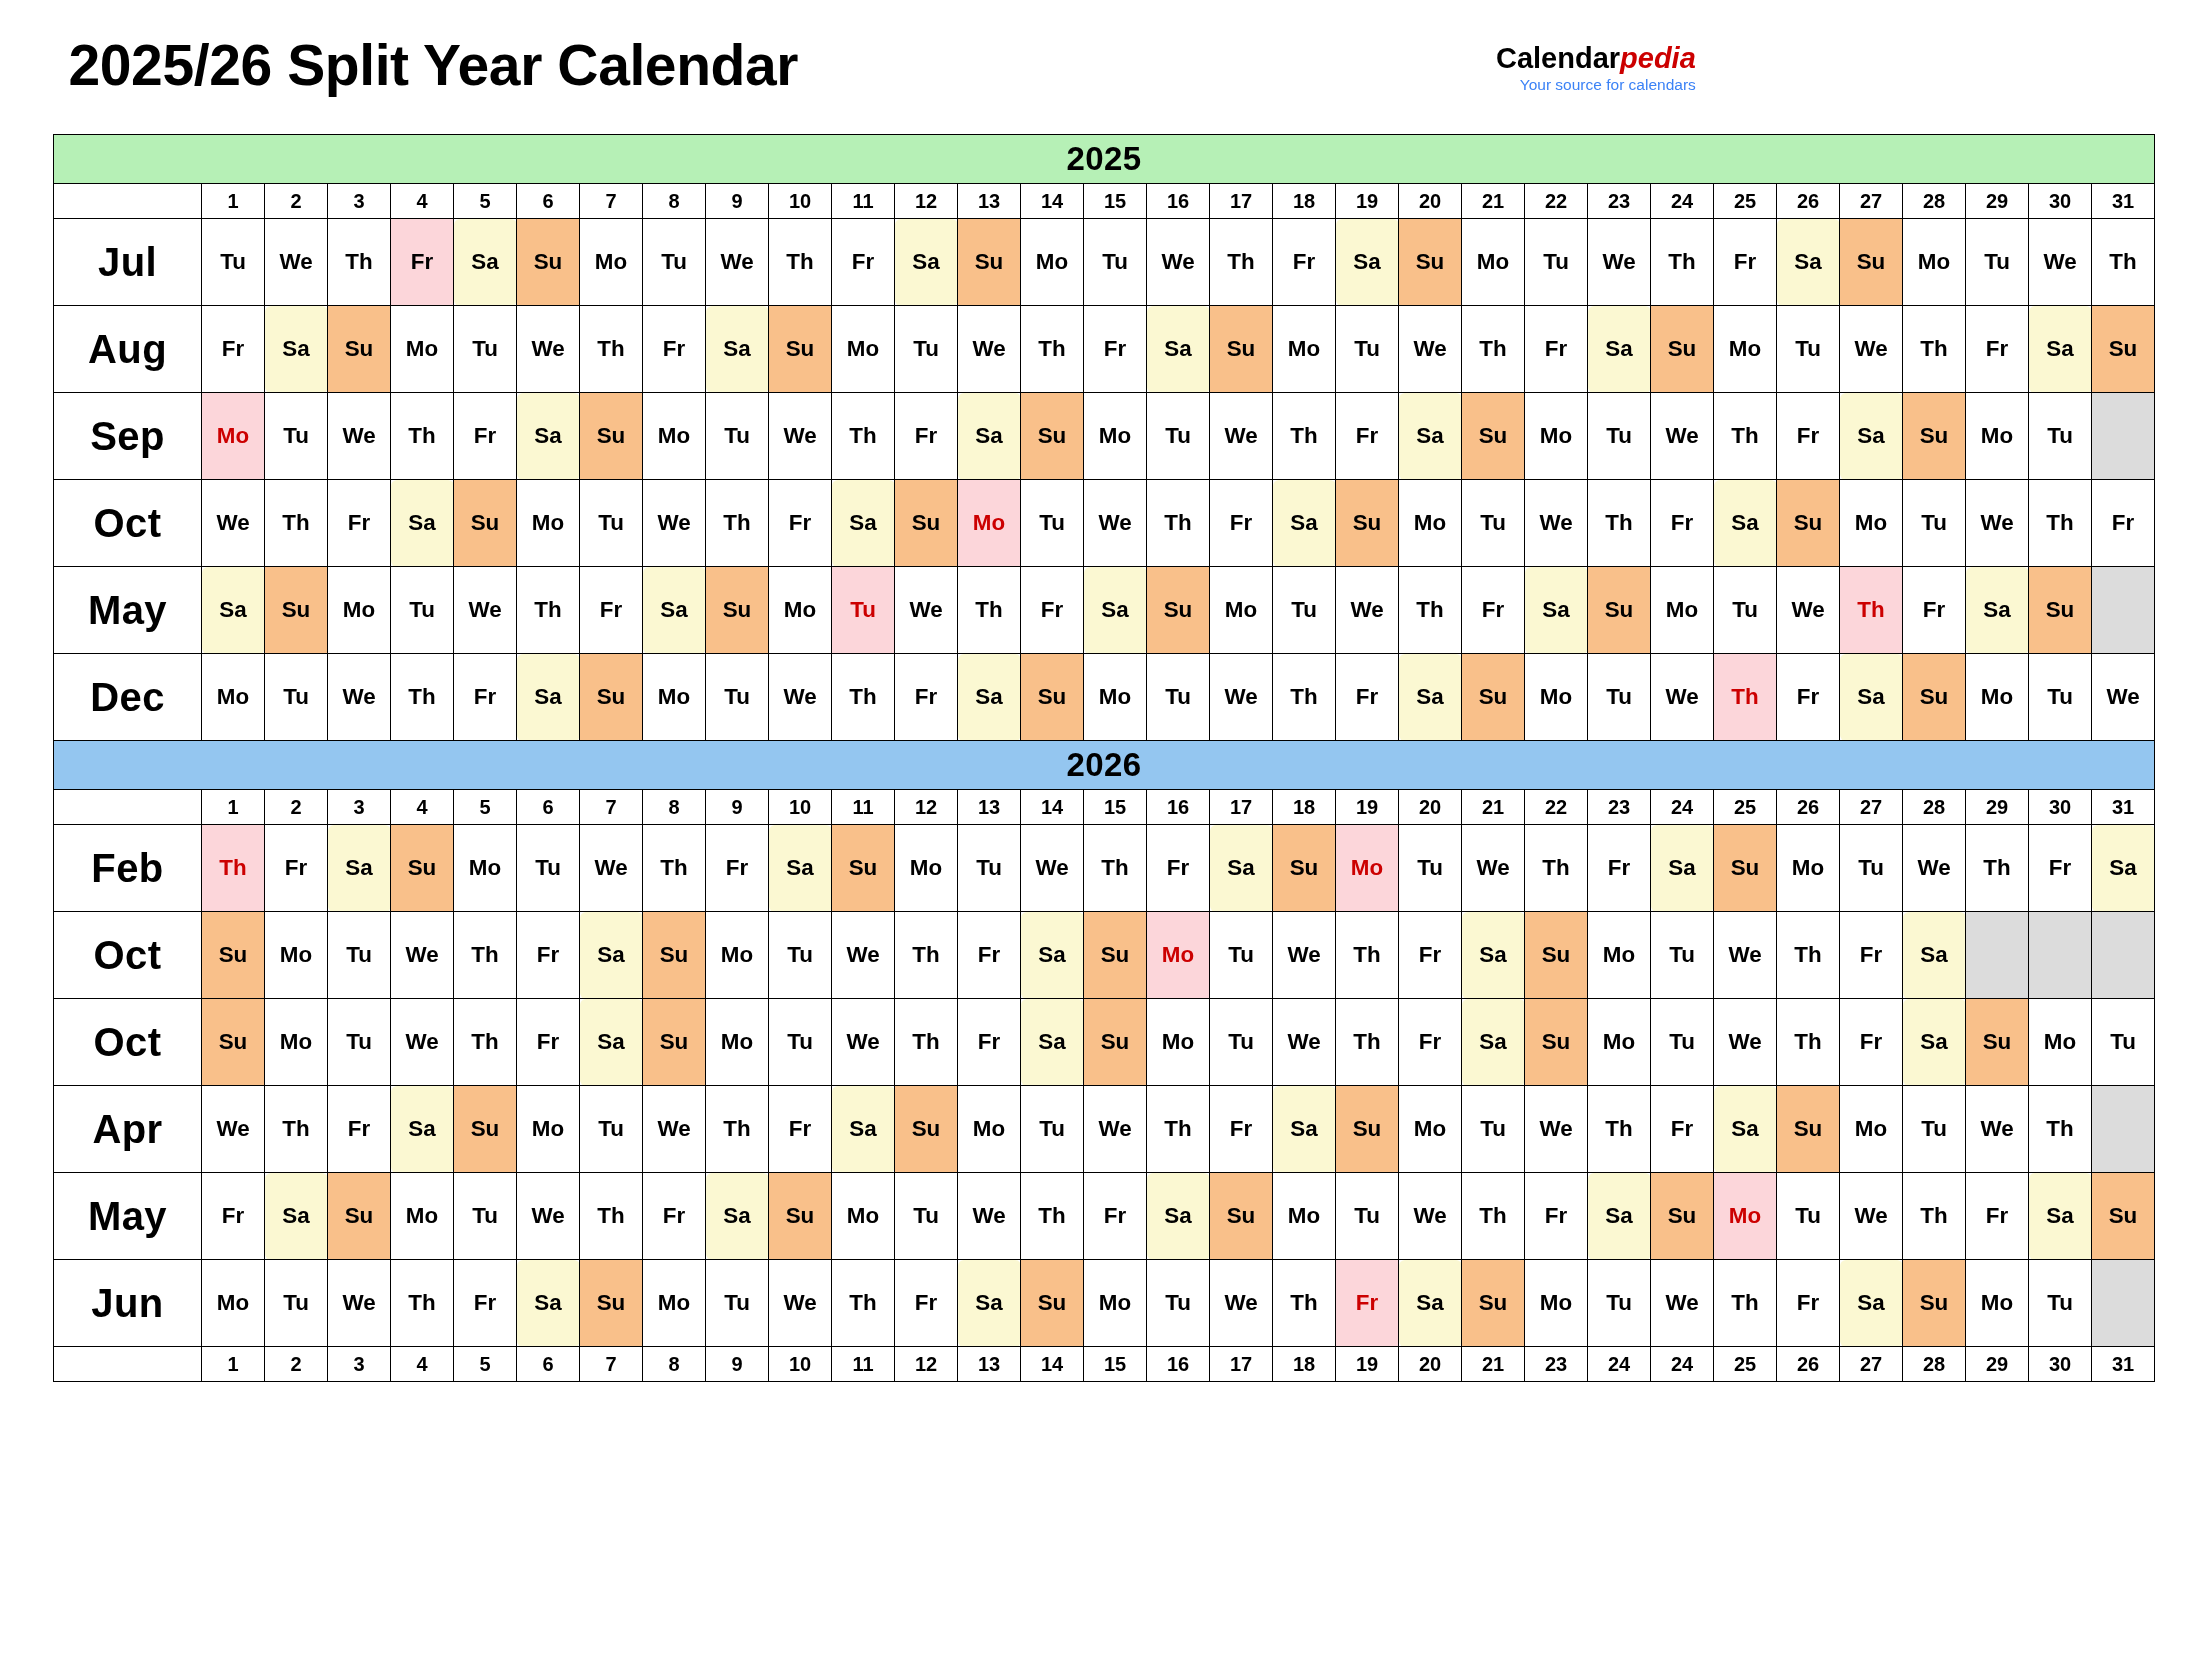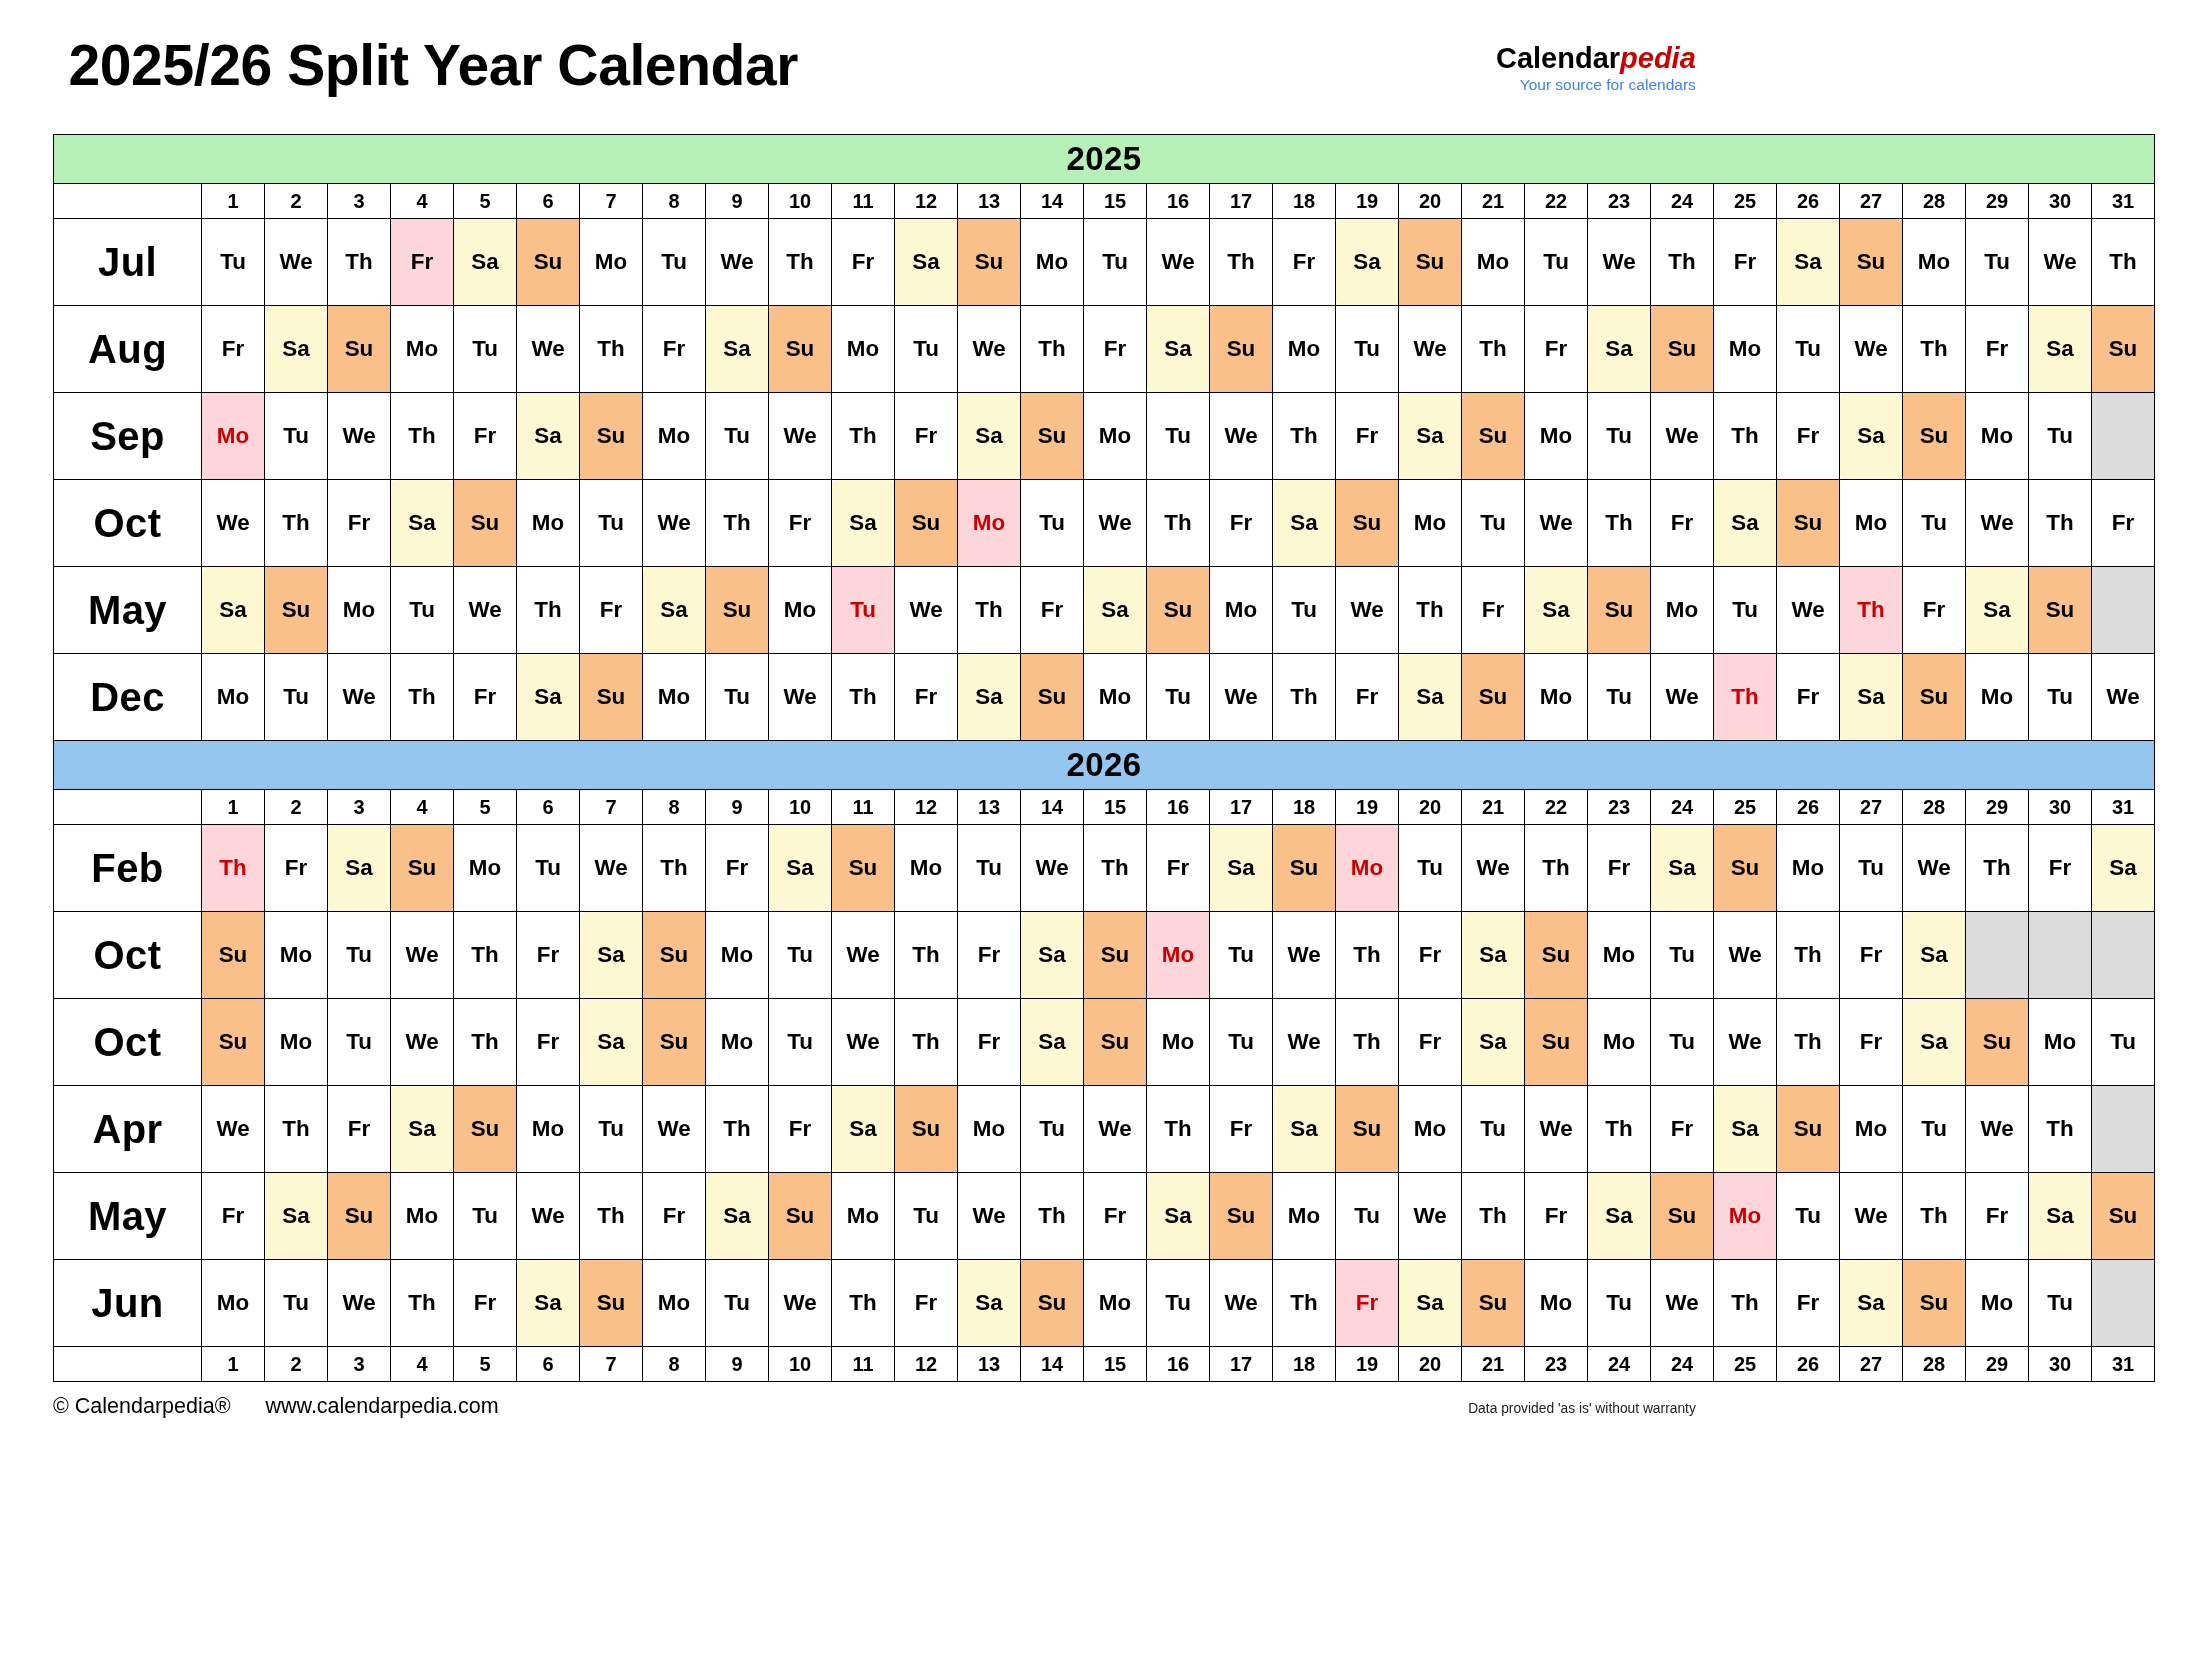--- a/index.html
+++ b/index.html
@@ -696,22 +696,15 @@
           <td>26</td>
           <td>27</td>
           <td>28</td>
           <td>29</td>
           <td>30</td>
           <td>31</td>
         </tr>
       </tbody>
   </table>
 
-  <div class="footer">
-    <div class="footer-left">
-      <span>© Calendarpedia®</span>
-      <span class="site">www.calendarpedia.com</span>
-    </div>
-    <div class="footer-right">Data provided 'as is' without warranty</div>
-  </div>
 
 </div>
 
 
 </body></html>

